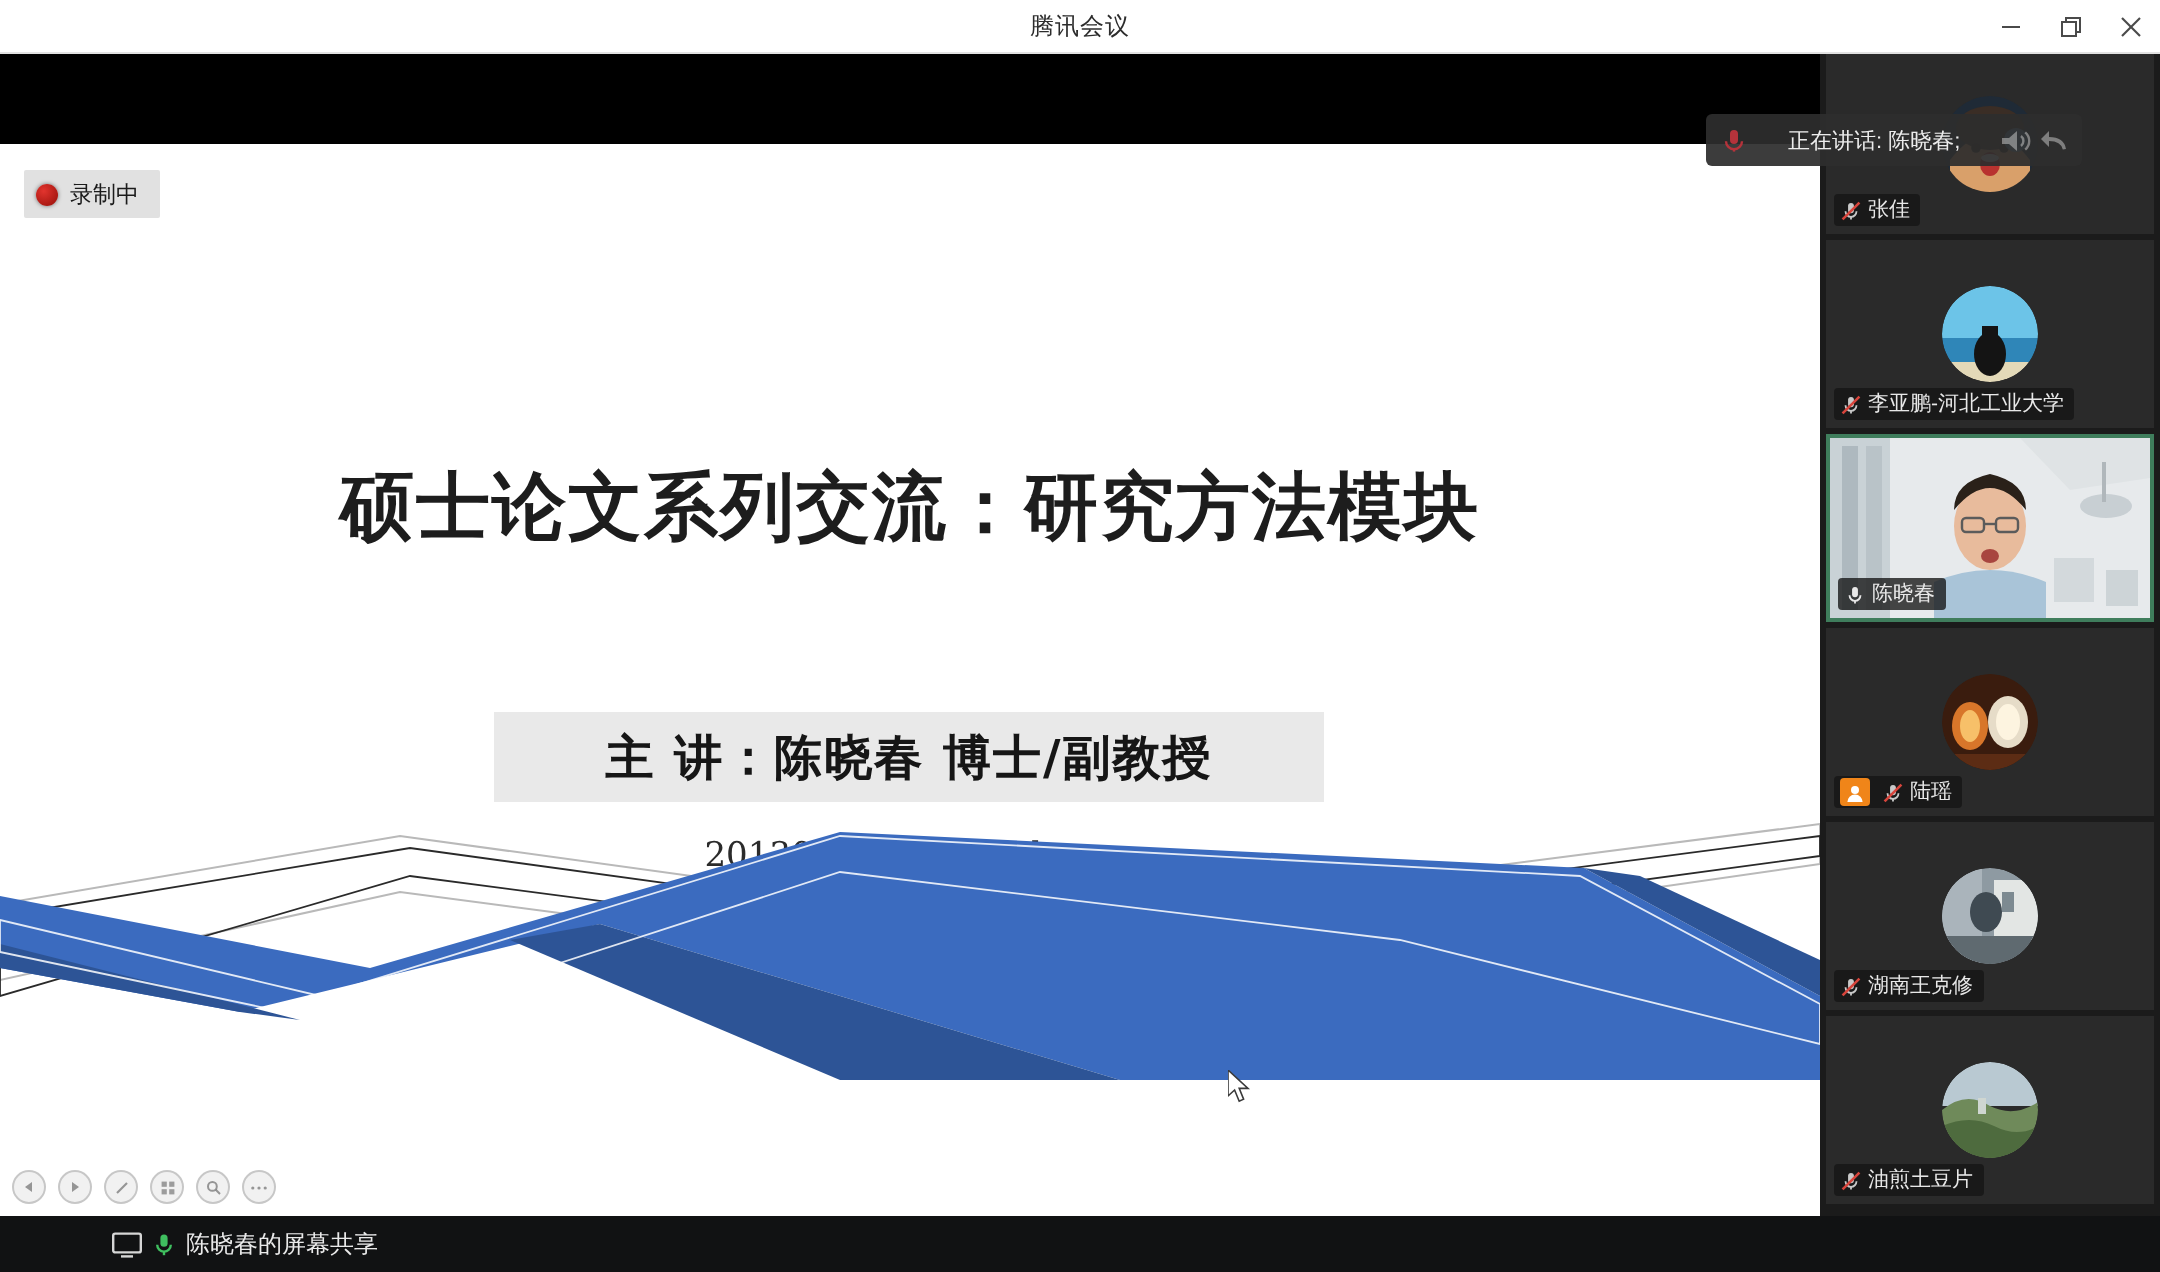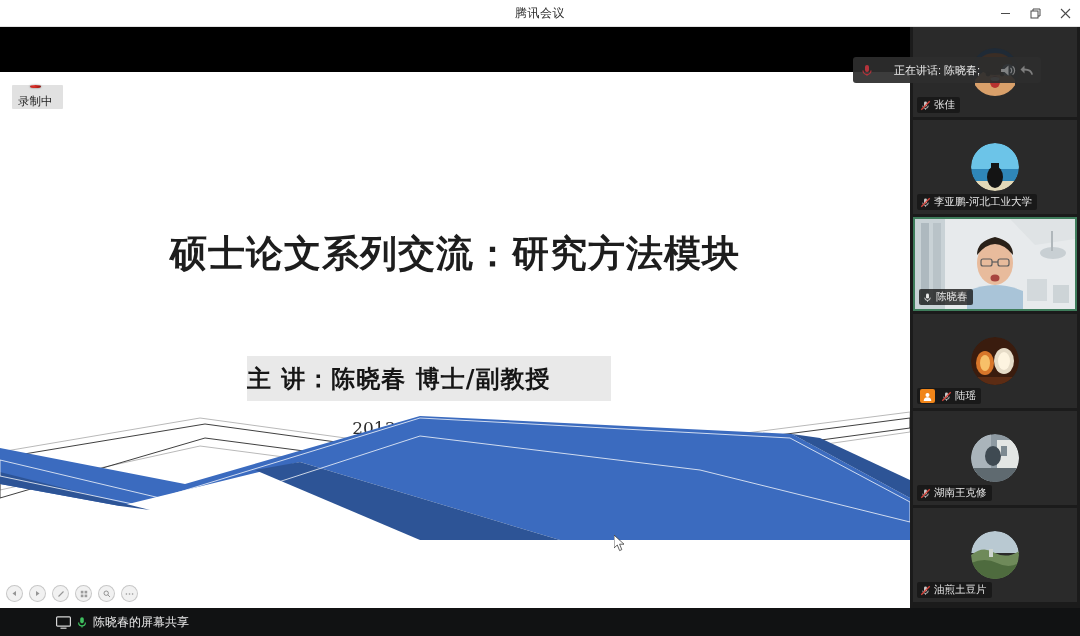--- a/index.html
+++ b/index.html
@@ -43,23 +43,23 @@
     position:absolute; left:0; top:157px; width:910px;
     text-align:center;
     font-family:"DejaVu Serif","Liberation Serif",serif;
     font-weight:700;
     font-size:37px;
     letter-spacing:1px;
     color:#1d1d1d;
     white-space:nowrap;
   }
   .speaker-box {
-    position:absolute; left:247px; top:284px; width:364px; height:45px;
+    position:absolute; left:247px; top:284px; width:415px; height:45px;
     background:#e9e9e9;
-    display:flex; align-items:center; 
+    display:flex; align-items:center; justify-content:center;
   }
   .speaker-box .txt {
     font-family:"DejaVu Sans","Liberation Sans",sans-serif;
     font-weight:700; font-size:24px; color:#161616; letter-spacing:1px;
     white-space:nowrap;
   }
   .slide-email {
     position:absolute; left:0; top:346px; width:910px;
     text-align:center;
     font-family:"DejaVu Serif","Liberation Serif",serif;
@@ -82,21 +82,20 @@
   .ppt-btn svg { display:block; }
 
   
   .rec-badge {
     position:absolute; left:12px; top:58px;
     height:24px; padding:0 10px 0 6px;
     background:rgba(222,222,222,.92);
     display:flex; align-items:center; gap:6px;
     border-radius:1px;
     z-index:5;
-    flex-direction:column;
   }
   .rec-dot {
     width:11px; height:11px; border-radius:50%;
     background:radial-gradient(circle at 35% 32%, #e2342e 0%, #a81812 75%, #6d0b08 100%);
     box-shadow:0 0 2px rgba(0,0,0,.5);
   }
   .rec-badge .rec-text { font-size:11.5px; color:#1b1b1b; white-space:nowrap; }
 
   
   .rail {

